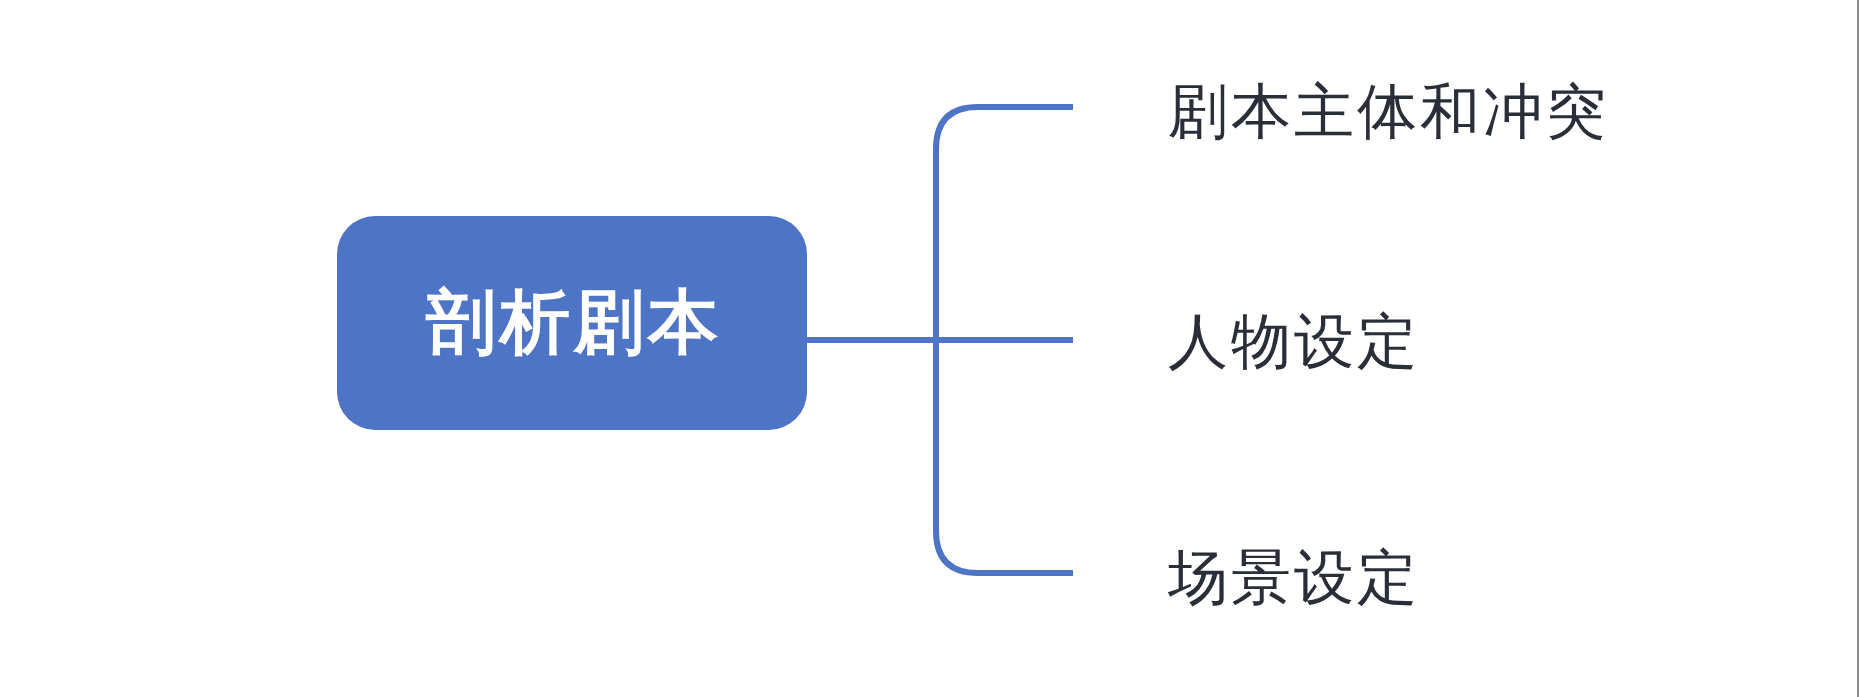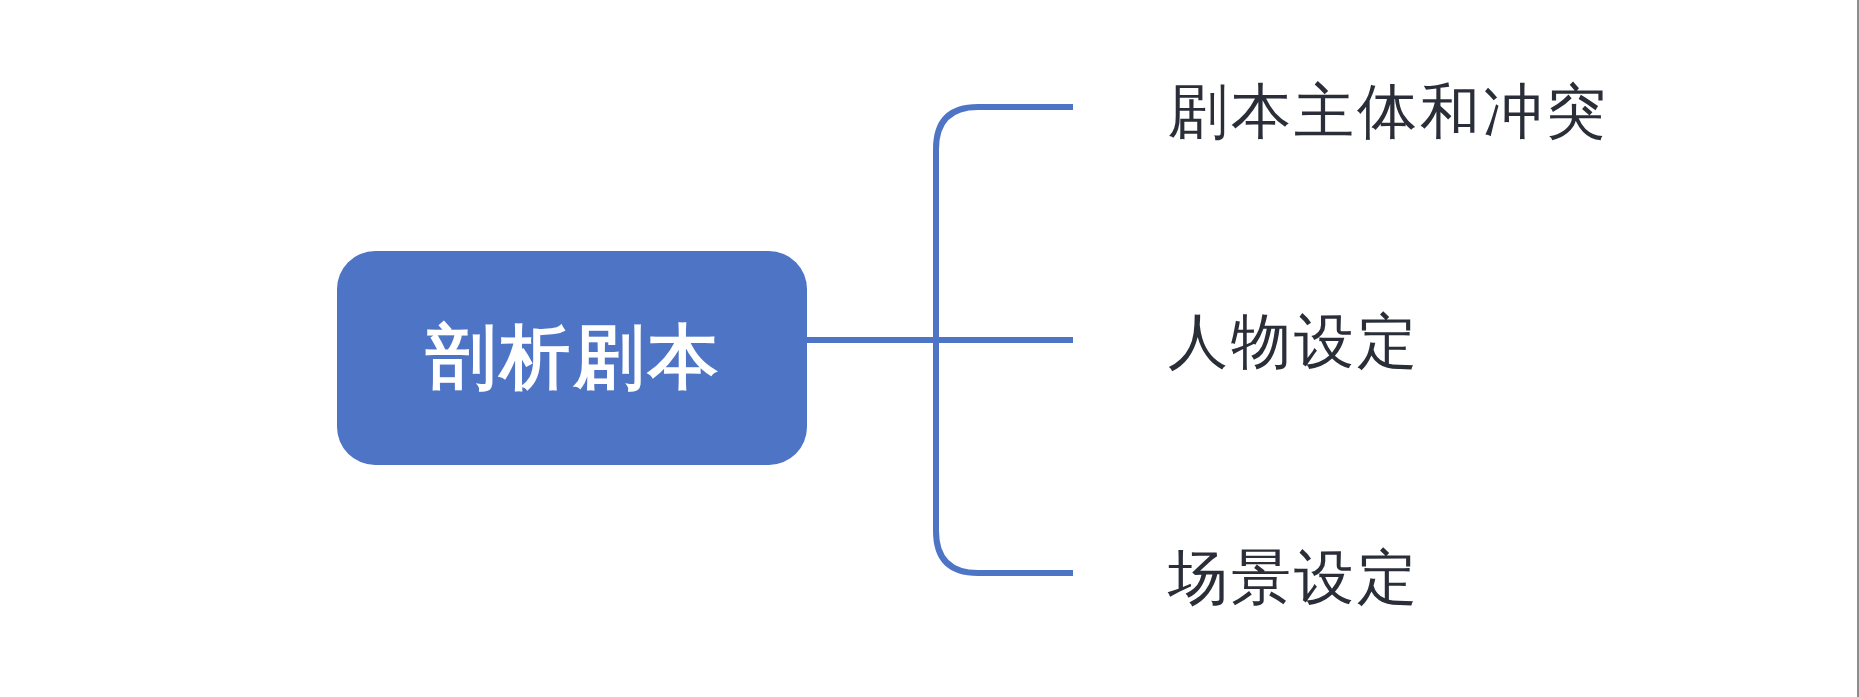--- a/index.html
+++ b/index.html
@@ -18,21 +18,21 @@
   #connector-svg {
     position: absolute;
     left: 0;
     top: 0;
     width: 1859px;
     height: 697px;
   }
   .root-node {
     position: absolute;
     left: 337px;
-    top: 251px;
+    top: 216px;
     width: 470px;
     height: 214px;
     border-radius: 38px;
     display: flex;
     align-items: center;
     justify-content: center;
     box-sizing: border-box;
   }
   .root-node-label {
     font-size: 70px;

